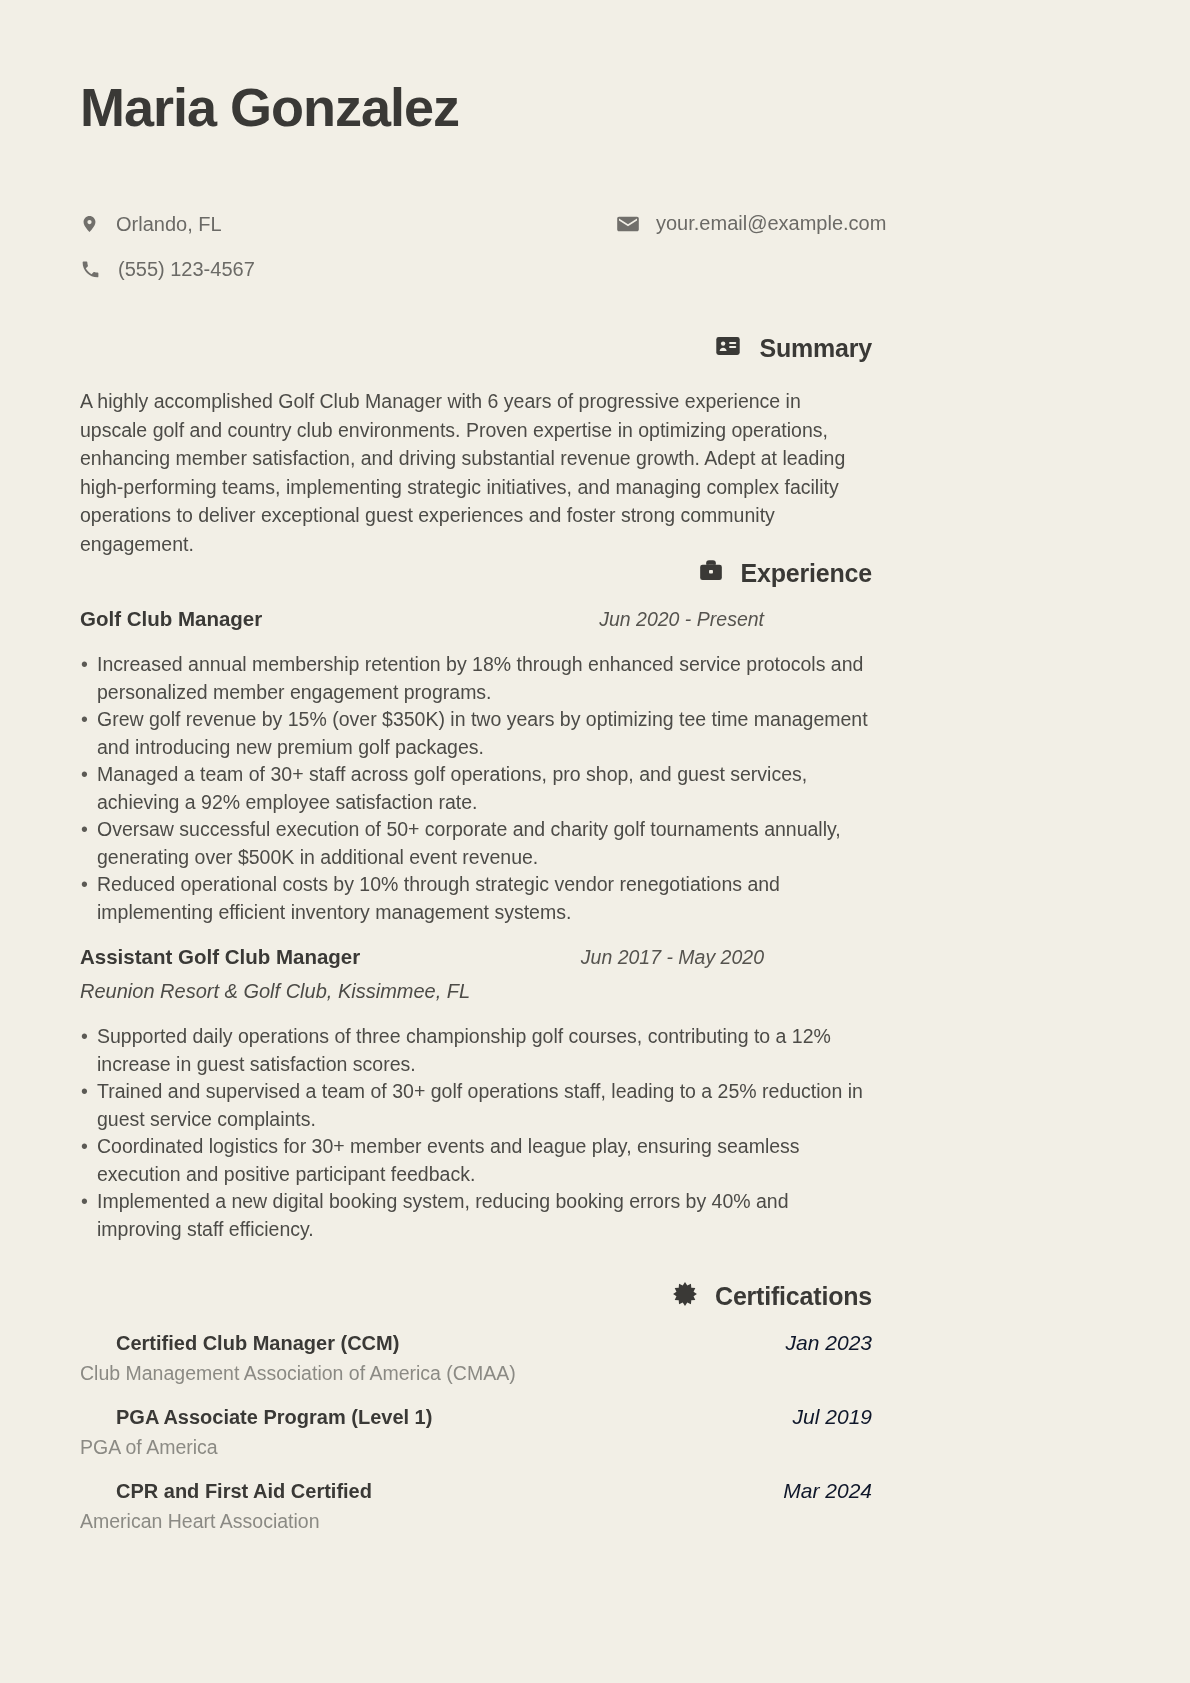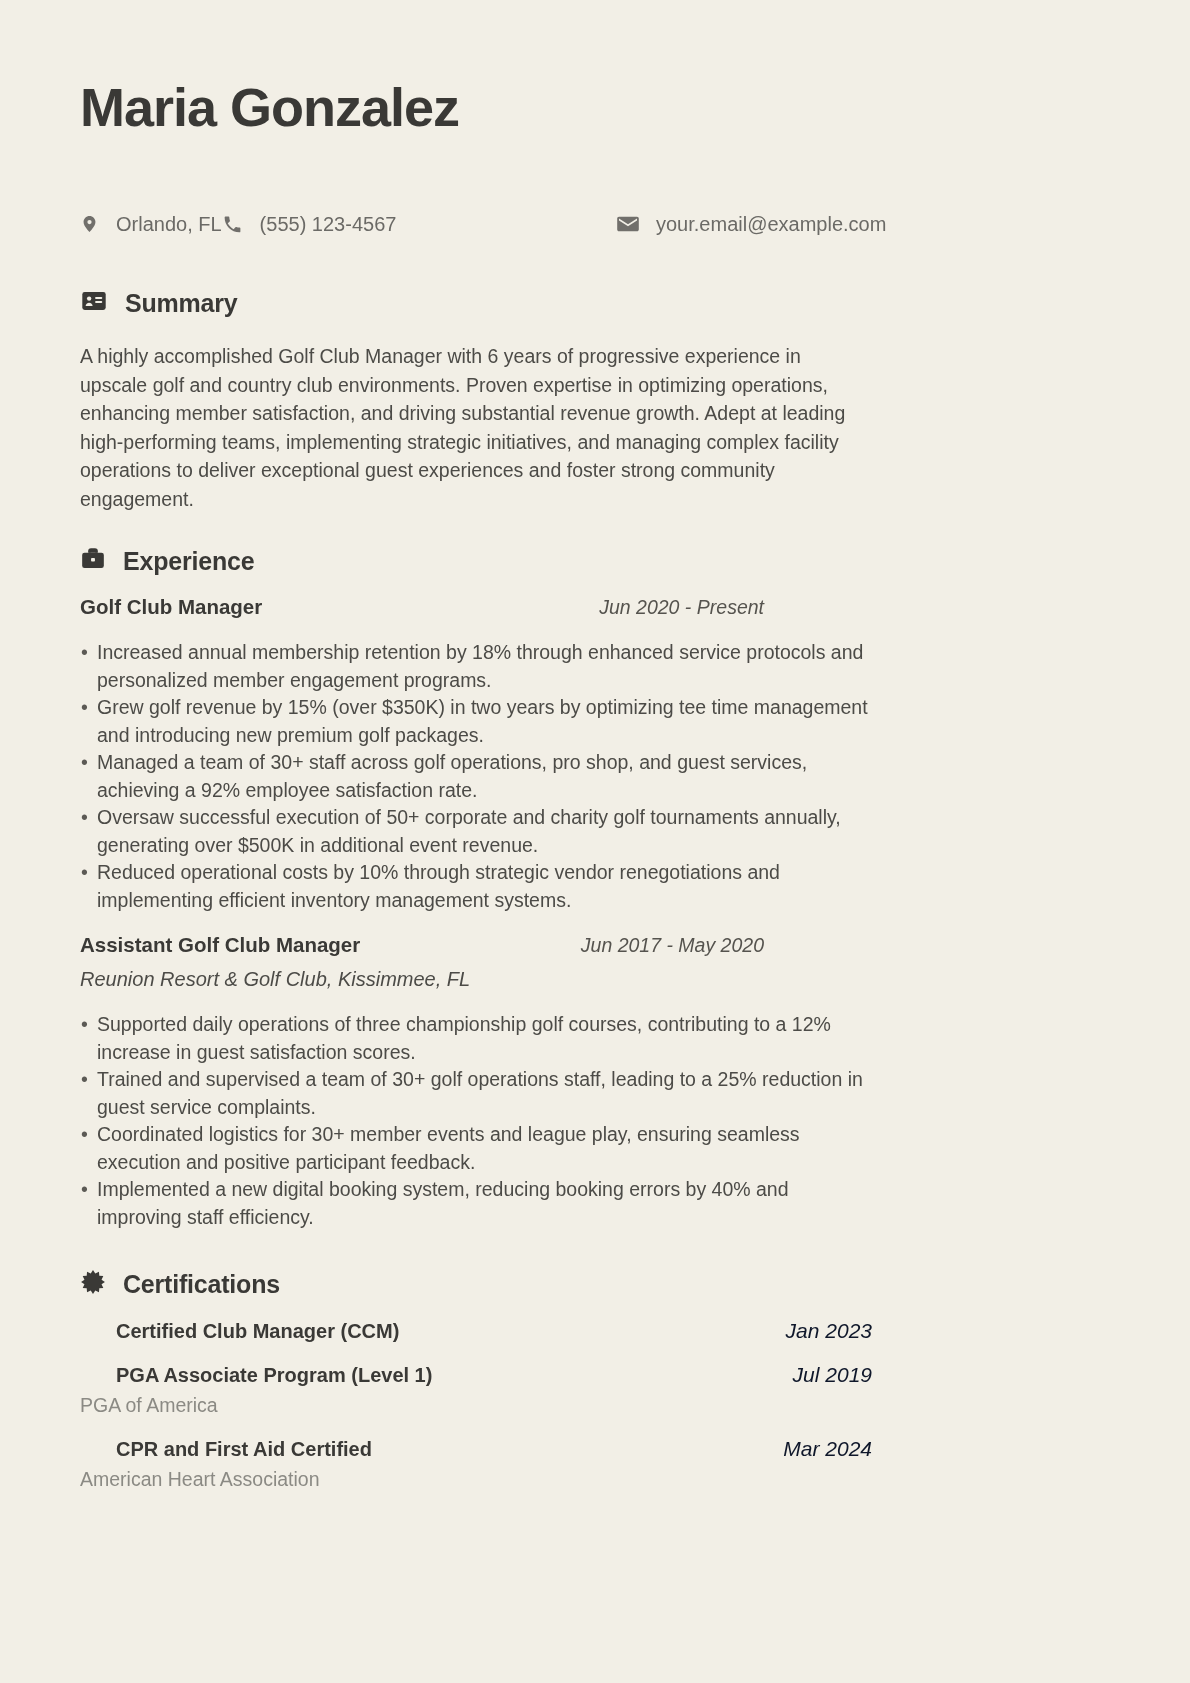--- a/index.html
+++ b/index.html
@@ -13,28 +13,28 @@
     color:#4c4b47;
     overflow:hidden;
   }
   
   .name{
     margin:0;
     font-size:54px;line-height:1.08;
     font-weight:700;color:#3a3936;letter-spacing:-1px;
   }
   .contact{display:grid;grid-template-columns:537px 1fr;margin-top:76px;}
-  .contact-col{display:flex;flex-direction:row;gap:0;}
+  .contact-col{display:flex;flex-direction:column;gap:22px;}
   .contact-item{display:flex;align-items:center;gap:17px;font-size:20px;color:#6b6a66;}
   .contact-item svg{flex:0 0 auto;display:block;}
   .cicon{fill:#716f6b;}
   
-  .section-header{display:flex;align-items:center;gap:17px;}
+  .section-header{display:flex;align-items:center;gap:17px;justify-content:flex-end;}
   .sh-summary{margin-top:52px;}
-  .sh-exp{margin-top:33px;}
+  .sh-exp{}
   .sh-cert{margin-top:38px;}
   .section-title{margin:0;font-size:25px;font-weight:700;color:#3a3936;letter-spacing:-0.2px;}
   .sicon{fill:#3a3936;}
   .icon-bg{fill:#f2efe6;}
   
   .summary-text{
     margin:24px 0 0 0;
     font-size:19.5px;line-height:28.5px;
     max-width:1030px;color:#4c4b47;
   }
@@ -151,20 +151,21 @@
       </svg>
     </span>
     <h2 class="section-title">Certifications</h2>
   </div>
 
   <div class="cert">
     <div class="cert-head">
       <h3 class="cert-title">Certified Club Manager (CCM)</h3>
       <span class="cert-date">Jan 2023</span>
     </div>
+    <div class="cert-issuer">Club Management Association of America (CMAA)</div>
   </div>
 
   <div class="cert">
     <div class="cert-head">
       <h3 class="cert-title">PGA Associate Program (Level 1)</h3>
       <span class="cert-date">Jul 2019</span>
     </div>
     <div class="cert-issuer">PGA of America</div>
   </div>
 

